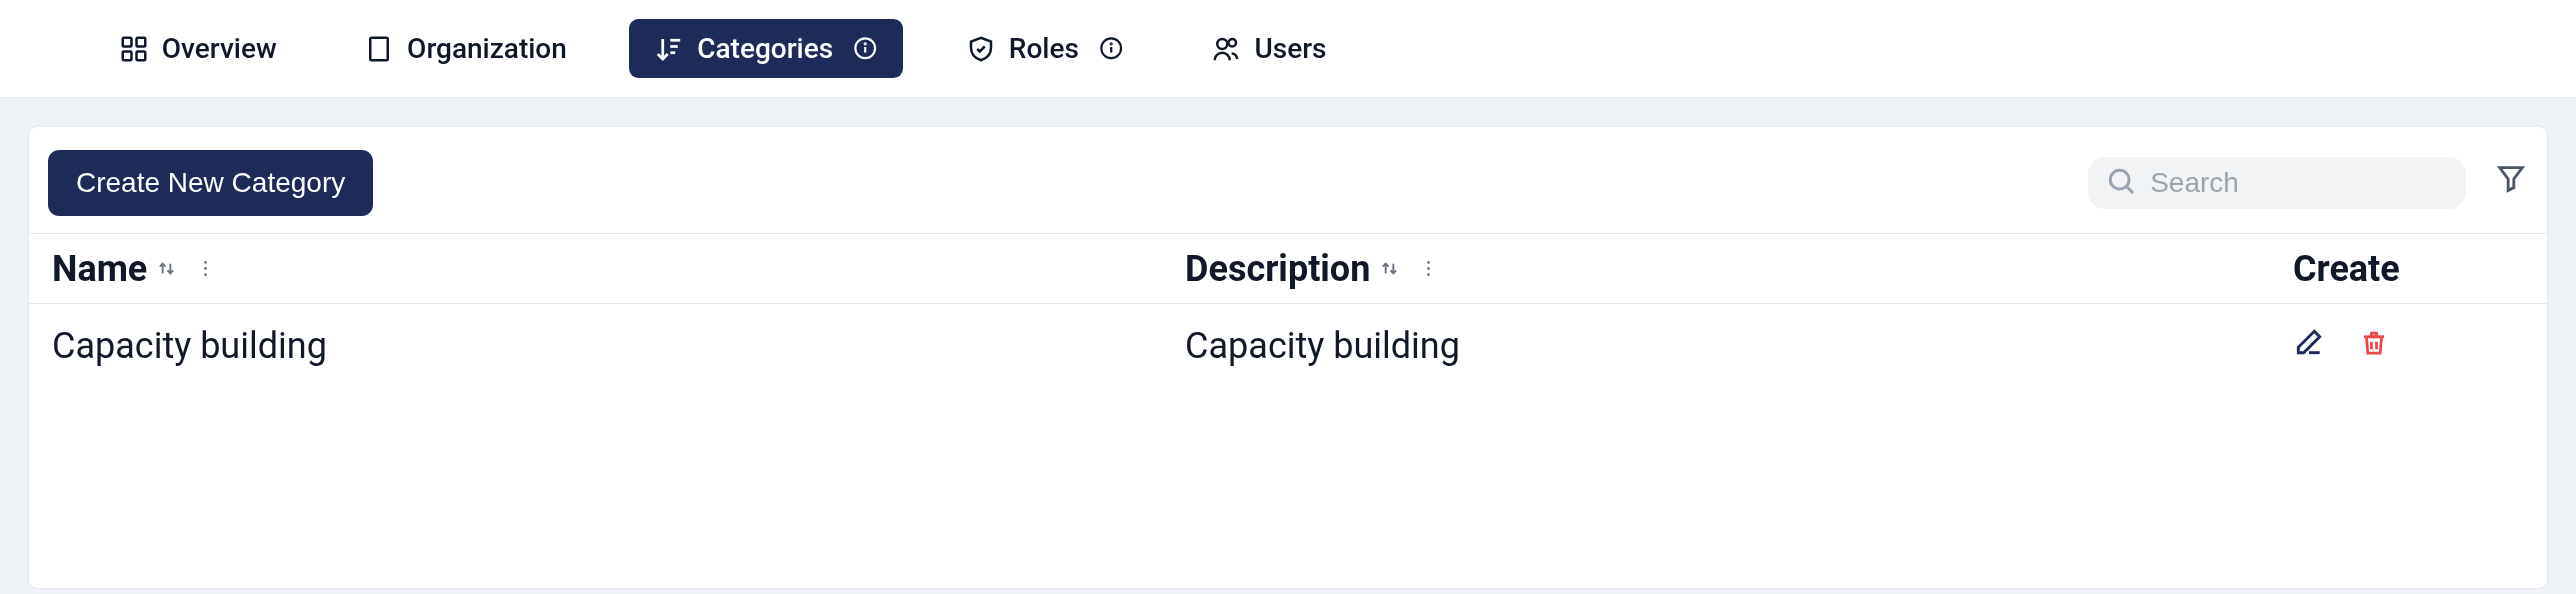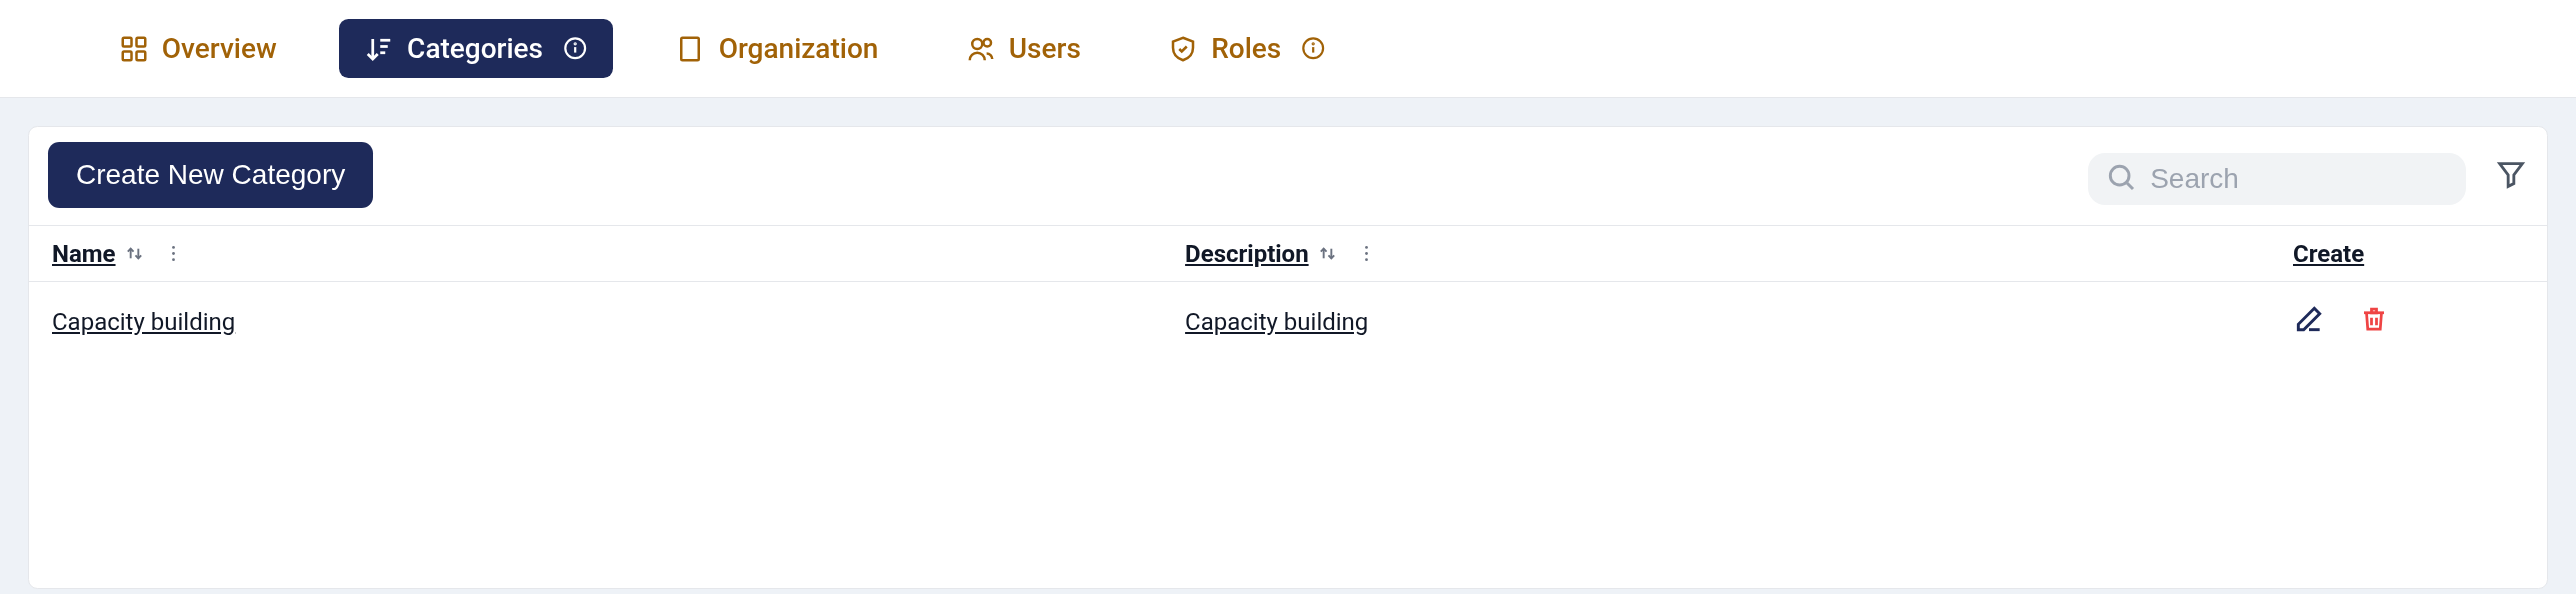--- a/index.html
+++ b/index.html
@@ -17,21 +17,21 @@
     background: #fff;
     border-bottom: 0.9px solid #e5e7eb;
   }
   .nav-item {
     display: flex;
     align-items: center;
     gap: 13.2px;
     padding: 13.2px 24.6px;
     border-radius: 9.4px;
     cursor: pointer;
-    color: #a16207;
+    color: #0f172a;
   }
   .nav-item.active {
     background: #1e2a5a;
     color: #fff;
   }
   .nav-item .label {
     font-size: 28px;
     font-weight: 500;
   }
   .nav-icon { display:flex; align-items:center; }
@@ -56,20 +56,21 @@
   }
   .create-btn {
     background: #1e2a5a;
     color: #fff;
     border: none;
     font-size: 28px;
     font-weight: 500;
     padding: 17px 28px;
     border-radius: 11.3px;
     cursor: pointer;
+    margin-top: 8px;
   }
   .toolbar-right {
     display: flex;
     align-items: center;
     gap: 28px;
   }
   .search-box {
     display: flex;
     align-items: center;
     background: #f1f3f5;
@@ -90,22 +91,21 @@
   .search-box input::placeholder { color: #9ca3af; }
   .filter-btn {
     display:flex;
     align-items:center;
     cursor:pointer;
     color:#4b5563;
   }
   table.data {
     width: 100%;
     border-collapse: collapse;
-    font-size: 24px;
-    text-decoration: underline;
+    font-size: 36px;
   }
   table.data th {
     text-align: left;
     font-weight: 700;
     padding: 13.2px 23px;
     border-bottom: 0.9px solid #e5e7eb;
     border-top: 0.9px solid #e5e7eb;
   }
   .th-content {
     display:flex;
@@ -134,84 +134,84 @@
   <div class="nav-item">
     <span class="nav-icon">
       <svg width="30" height="30" viewBox="0 0 24 24" fill="none" stroke="currentColor" stroke-width="2">
         <rect x="3" y="3" width="7" height="7" rx="1"></rect>
           <rect x="14" y="3" width="7" height="7" rx="1"></rect>
         <rect x="3" y="14" width="7" height="7" rx="1"></rect>
           <rect x="14" y="14" width="7" height="7" rx="1"></rect>
       </svg>
     </span>
     <span class="label">Overview</span>
-  </div>
-
-  <div class="nav-item active">
-    <span class="nav-icon">
-      <svg width="30" height="30" viewBox="0 0 24 24" fill="none" stroke="currentColor" stroke-width="2.2">
-        <path d="M7 4v16"></path>
-          <path d="M3 16l4 4 4-4"></path>
-        <line x1="13" y1="5" x2="21" y2="5"></line>
-          <line x1="13" y1="10" x2="19" y2="10"></line>
-          <line x1="13" y1="15" x2="17" y2="15"></line>
-      </svg>
-    </span>
-    <span class="label">Categories</span>
-    <span class="info-icon">
-      <svg width="26.4" height="26.4" viewBox="0 0 24 24" fill="none" stroke="currentColor" stroke-width="2">
-        <circle cx="12" cy="12" r="9"></circle>
-          <line x1="12" y1="11" x2="12" y2="16"></line>
-          <circle cx="12" cy="8" r="0.5" fill="currentColor"></circle>
-      </svg>
-    </span>
   </div>
 
   <div class="nav-item">
     <span class="nav-icon">
       <svg width="30" height="30" viewBox="0 0 24 24" fill="none" stroke="currentColor" stroke-width="2">
         <rect x="5" y="3" width="14" height="18" rx="1"></rect>
         <line x1="9" y1="7" x2="9" y2="7"></line>
           <line x1="15" y1="7" x2="15" y2="7"></line>
         <line x1="9" y1="11" x2="9" y2="11"></line>
           <line x1="15" y1="11" x2="15" y2="11"></line>
         <line x1="9" y1="15" x2="9" y2="15"></line>
           <line x1="15" y1="15" x2="15" y2="15"></line>
       </svg>
     </span>
     <span class="label">Organization</span>
   </div>
 
-  <div class="nav-item">
-    <span class="nav-icon">
-      <svg width="30" height="30" viewBox="0 0 24 24" fill="none" stroke="currentColor" stroke-width="2">
-        <circle cx="9" cy="8" r="4"></circle>
-          <path d="M3 21c0-3.3 2.7-6 6-6s6 2.7 6 6"></path>
-        <circle cx="17" cy="7" r="3"></circle>
-          <path d="M21 20c0-2.5-2-4.5-4.5-4.5"></path>
-      </svg>
-    </span>
-    <span class="label">Users</span>
+  <div class="nav-item active">
+    <span class="nav-icon">
+      <svg width="30" height="30" viewBox="0 0 24 24" fill="none" stroke="currentColor" stroke-width="2.2">
+        <path d="M7 4v16"></path>
+          <path d="M3 16l4 4 4-4"></path>
+        <line x1="13" y1="5" x2="21" y2="5"></line>
+          <line x1="13" y1="10" x2="19" y2="10"></line>
+          <line x1="13" y1="15" x2="17" y2="15"></line>
+      </svg>
+    </span>
+    <span class="label">Categories</span>
+    <span class="info-icon">
+      <svg width="26.4" height="26.4" viewBox="0 0 24 24" fill="none" stroke="currentColor" stroke-width="2">
+        <circle cx="12" cy="12" r="9"></circle>
+          <line x1="12" y1="11" x2="12" y2="16"></line>
+          <circle cx="12" cy="8" r="0.5" fill="currentColor"></circle>
+      </svg>
+    </span>
   </div>
 
   <div class="nav-item">
     <span class="nav-icon">
       <svg width="30" height="30" viewBox="0 0 24 24" fill="none" stroke="currentColor" stroke-width="2">
         <path d="M12 3l8 3v5c0 5-3.5 8.5-8 10-4.5-1.5-8-5-8-10V6l8-3z"></path>
         <path d="M9 12l2 2 4-4"></path>
       </svg>
     </span>
     <span class="label">Roles</span>
     <span class="info-icon">
       <svg width="26.4" height="26.4" viewBox="0 0 24 24" fill="none" stroke="currentColor" stroke-width="2">
         <circle cx="12" cy="12" r="9"></circle>
           <line x1="12" y1="11" x2="12" y2="16"></line>
           <circle cx="12" cy="8" r="0.5" fill="currentColor"></circle>
       </svg>
     </span>
+  </div>
+
+  <div class="nav-item">
+    <span class="nav-icon">
+      <svg width="30" height="30" viewBox="0 0 24 24" fill="none" stroke="currentColor" stroke-width="2">
+        <circle cx="9" cy="8" r="4"></circle>
+          <path d="M3 21c0-3.3 2.7-6 6-6s6 2.7 6 6"></path>
+        <circle cx="17" cy="7" r="3"></circle>
+          <path d="M21 20c0-2.5-2-4.5-4.5-4.5"></path>
+      </svg>
+    </span>
+    <span class="label">Users</span>
   </div>
 
 </div>
 
 <div class="page-bg">
   <div class="panel">
 
     <div class="toolbar">
       <button class="create-btn">Create New Category</button>
       <div class="toolbar-right">

